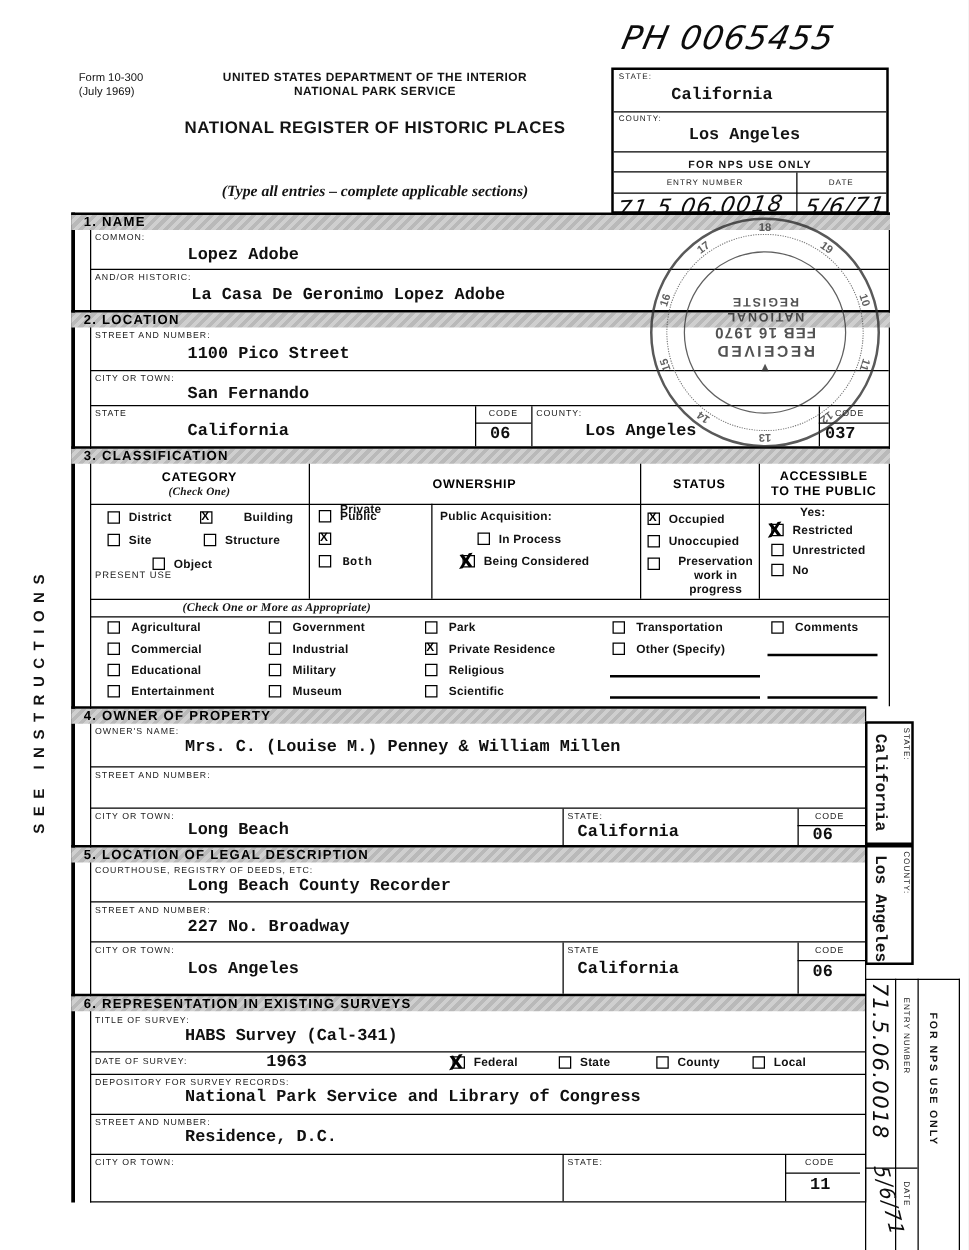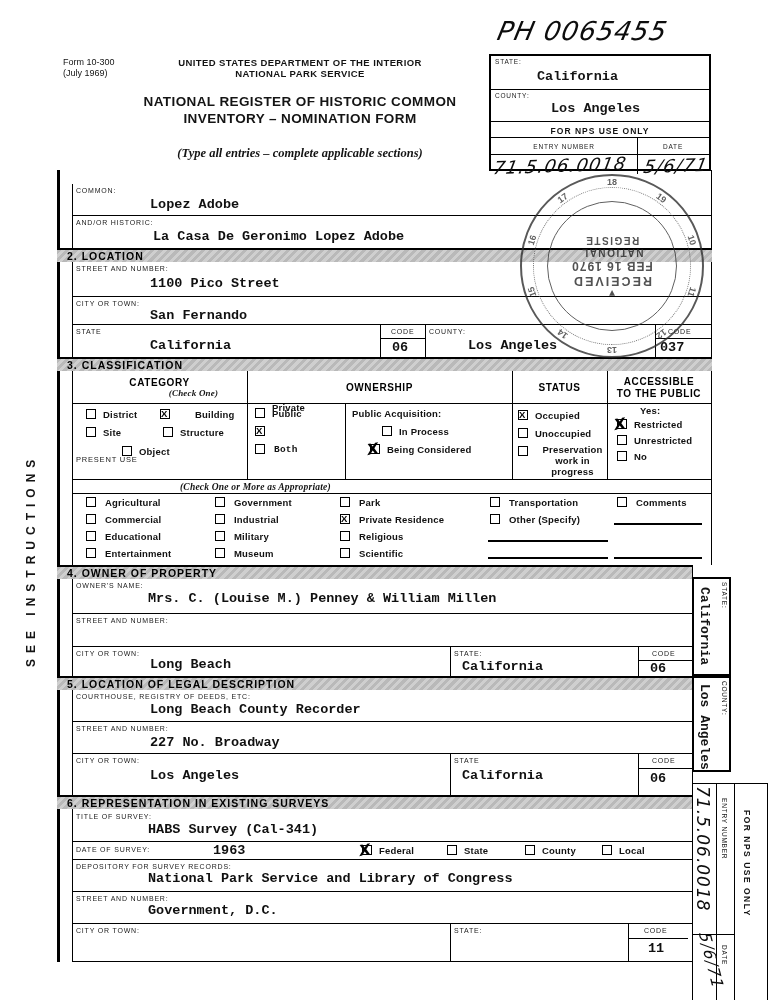--- a/index.html
+++ b/index.html
@@ -23,21 +23,21 @@
   .cb{position:absolute;width:10px;height:10px;border:1.6px solid #000;box-sizing:border-box;background:#fff;}
   .cb.on::after{content:"X";position:absolute;left:0px;top:-2px;
                 font:700 9.5px "Liberation Sans",sans-serif;color:#000;}
   .cb.handx.on::after{content:"X";font:700 italic 15px "DejaVu Sans",sans-serif;
                 left:-4px;top:-5px;transform:rotate(-10deg);}
   
   .cl{position:absolute;font:700 9.5px "Liberation Sans",sans-serif;letter-spacing:.2px;
       white-space:nowrap;color:#111;}
   .chead{position:absolute;font:700 10px "Liberation Sans",sans-serif;letter-spacing:.6px;
          white-space:nowrap;color:#000;}
-  .ital{font:italic 700 9px "Liberation Serif",serif;letter-spacing:.2px;padding-left:34px;}
+  .ital{font:italic 700 9px "Liberation Serif",serif;letter-spacing:.2px;}
   .hand{font-family:"DejaVu Sans",sans-serif;font-style:italic;letter-spacing:1px;
         color:#0d0d0d;white-space:nowrap;}
   .vert{writing-mode:vertical-rl;}
   .vflip{writing-mode:vertical-rl;transform:rotate(180deg);}
   
   .stamp{position:absolute;left:520px;top:174px;width:184px;height:184px;z-index:30;
          transform:rotate(180deg);opacity:.78;pointer-events:none;}
   .ring-outer{position:absolute;inset:0;border:2.2px solid #2b2b2b;border-radius:50%;}
   .ring-mid{position:absolute;inset:13px;border:1.2px dotted #555;border-radius:50%;}
   .ring-inner{position:absolute;inset:27px;border:1.6px solid #333;border-radius:50%;}
@@ -57,22 +57,21 @@
 
   <div class="abs" style="left:63px;top:57px;font-size:9px;line-height:11px;">
     <div>Form 10-300</div>
     <div>(July 1969)</div>
   </div>
   <div class="abs" style="left:140px;top:57px;width:320px;text-align:center;font-weight:700;font-size:9.5px;line-height:11px;letter-spacing:.4px;">
     <div>UNITED STATES DEPARTMENT OF THE INTERIOR</div>
     <div>NATIONAL PARK SERVICE</div>
   </div>
   <div class="abs" style="left:110px;top:93px;width:380px;text-align:center;font-weight:700;font-size:13.5px;line-height:17px;letter-spacing:.4px;">
-    <div>NATIONAL REGISTER OF HISTORIC COMMON</div>
-    <div>INVENTORY – NOMINATION FORM</div>
+    <div>NATIONAL REGISTER OF HISTORIC PLACES</div>
   </div>
   <div class="abs" style="left:110px;top:146px;width:380px;text-align:center;font:italic 700 12.5px 'Liberation Serif',serif;">(Type all entries – complete applicable sections)</div>
 
   <div class="abs" style="left:489px;top:54px;width:222px;height:117px;border:2px solid #000;box-sizing:border-box;background:#fff;">
     <div class="abs npslbl" style="left:4px;top:2px;">STATE:</div>
     <div class="abs" style="left:46px;top:13px;font:700 13.5px 'Liberation Mono',monospace;">California</div>
     <div class="abs" style="left:0;top:33px;width:100%;height:32px;border-top:1.4px solid #000;">
       <div class="abs npslbl" style="left:4px;top:2px;">COUNTY:</div>
       <div class="abs" style="left:60px;top:11px;font:700 13.5px 'Liberation Mono',monospace;">Los Angeles</div>
     </div>
@@ -88,20 +87,21 @@
     </div>
   </div>
 
   <div class="abs vflip" style="left:24px;top:362px;height:305px;font:700 12px 'Liberation Sans',sans-serif;letter-spacing:6px;">SEE INSTRUCTIONS</div>
 
   <div class="vl" style="left:57px;top:170px;height:792px;width:2.6px;"></div>
   <div class="vl" style="left:72px;top:184px;height:778px;"></div>
   <div class="vl" style="left:711px;top:170px;height:395px;"></div>
   <div class="vl" style="left:692px;top:565px;height:397px;"></div>
 
+  <div class="bar" style="left:57px;top:170px;width:655px;">1. NAME</div>
   <div class="row" style="left:72px;top:184px;width:639px;height:31px;"></div>
   <div class="f" style="left:76px;top:187px;">COMMON:</div>
   <div class="v" style="left:150px;top:197px;">Lopez Adobe</div>
   <div class="f" style="left:76px;top:219px;">AND/OR HISTORIC:</div>
   <div class="v" style="left:153px;top:229px;">La Casa De Geronimo Lopez Adobe</div>
 
   <div class="bar" style="left:57px;top:248px;width:655px;">2. LOCATION</div>
   <div class="row" style="left:72px;top:262px;width:639px;height:34px;"></div>
   <div class="f" style="left:76px;top:265px;">STREET AND NUMBER:</div>
   <div class="v" style="left:150px;top:276px;">1100 Pico Street</div>
@@ -267,21 +267,21 @@
   <span class="cl" style="left:464px;top:845px;">State</span>
   <span class="cb" style="left:525px;top:845px;"></span>
   <span class="cl" style="left:542px;top:845px;">County</span>
   <span class="cb" style="left:602px;top:845px;"></span>
   <span class="cl" style="left:619px;top:845px;">Local</span>
   <div class="row" style="left:72px;top:859px;width:620px;height:32px;"></div>
   <div class="f" style="left:76px;top:863px;">DEPOSITORY FOR SURVEY RECORDS:</div>
   <div class="v" style="left:148px;top:871px;">National Park Service and Library of Congress</div>
   <div class="row" style="left:72px;top:891px;width:620px;height:32px;"></div>
   <div class="f" style="left:76px;top:895px;">STREET AND NUMBER:</div>
-  <div class="v" style="left:148px;top:903px;">Government, D.C.</div>
+  <div class="v" style="left:148px;top:903px;">Residence, D.C.</div>
   <div class="row" style="left:72px;top:923px;width:620px;height:38px;"></div>
   <div class="f" style="left:76px;top:927px;">CITY OR TOWN:</div>
   <div class="v" style="left:150px;top:938px;"></div>
   <div class="vl" style="left:450px;top:924px;height:37px;"></div>
   <div class="f" style="left:454px;top:927px;">STATE:</div>
   <div class="vl" style="left:628px;top:924px;height:37px;"></div>
   <div class="f" style="left:644px;top:927px;">CODE</div>
   <div class="hl" style="left:628px;top:938px;width:60px;"></div>
   <div class="v" style="left:648px;top:941px;">11</div>
 

